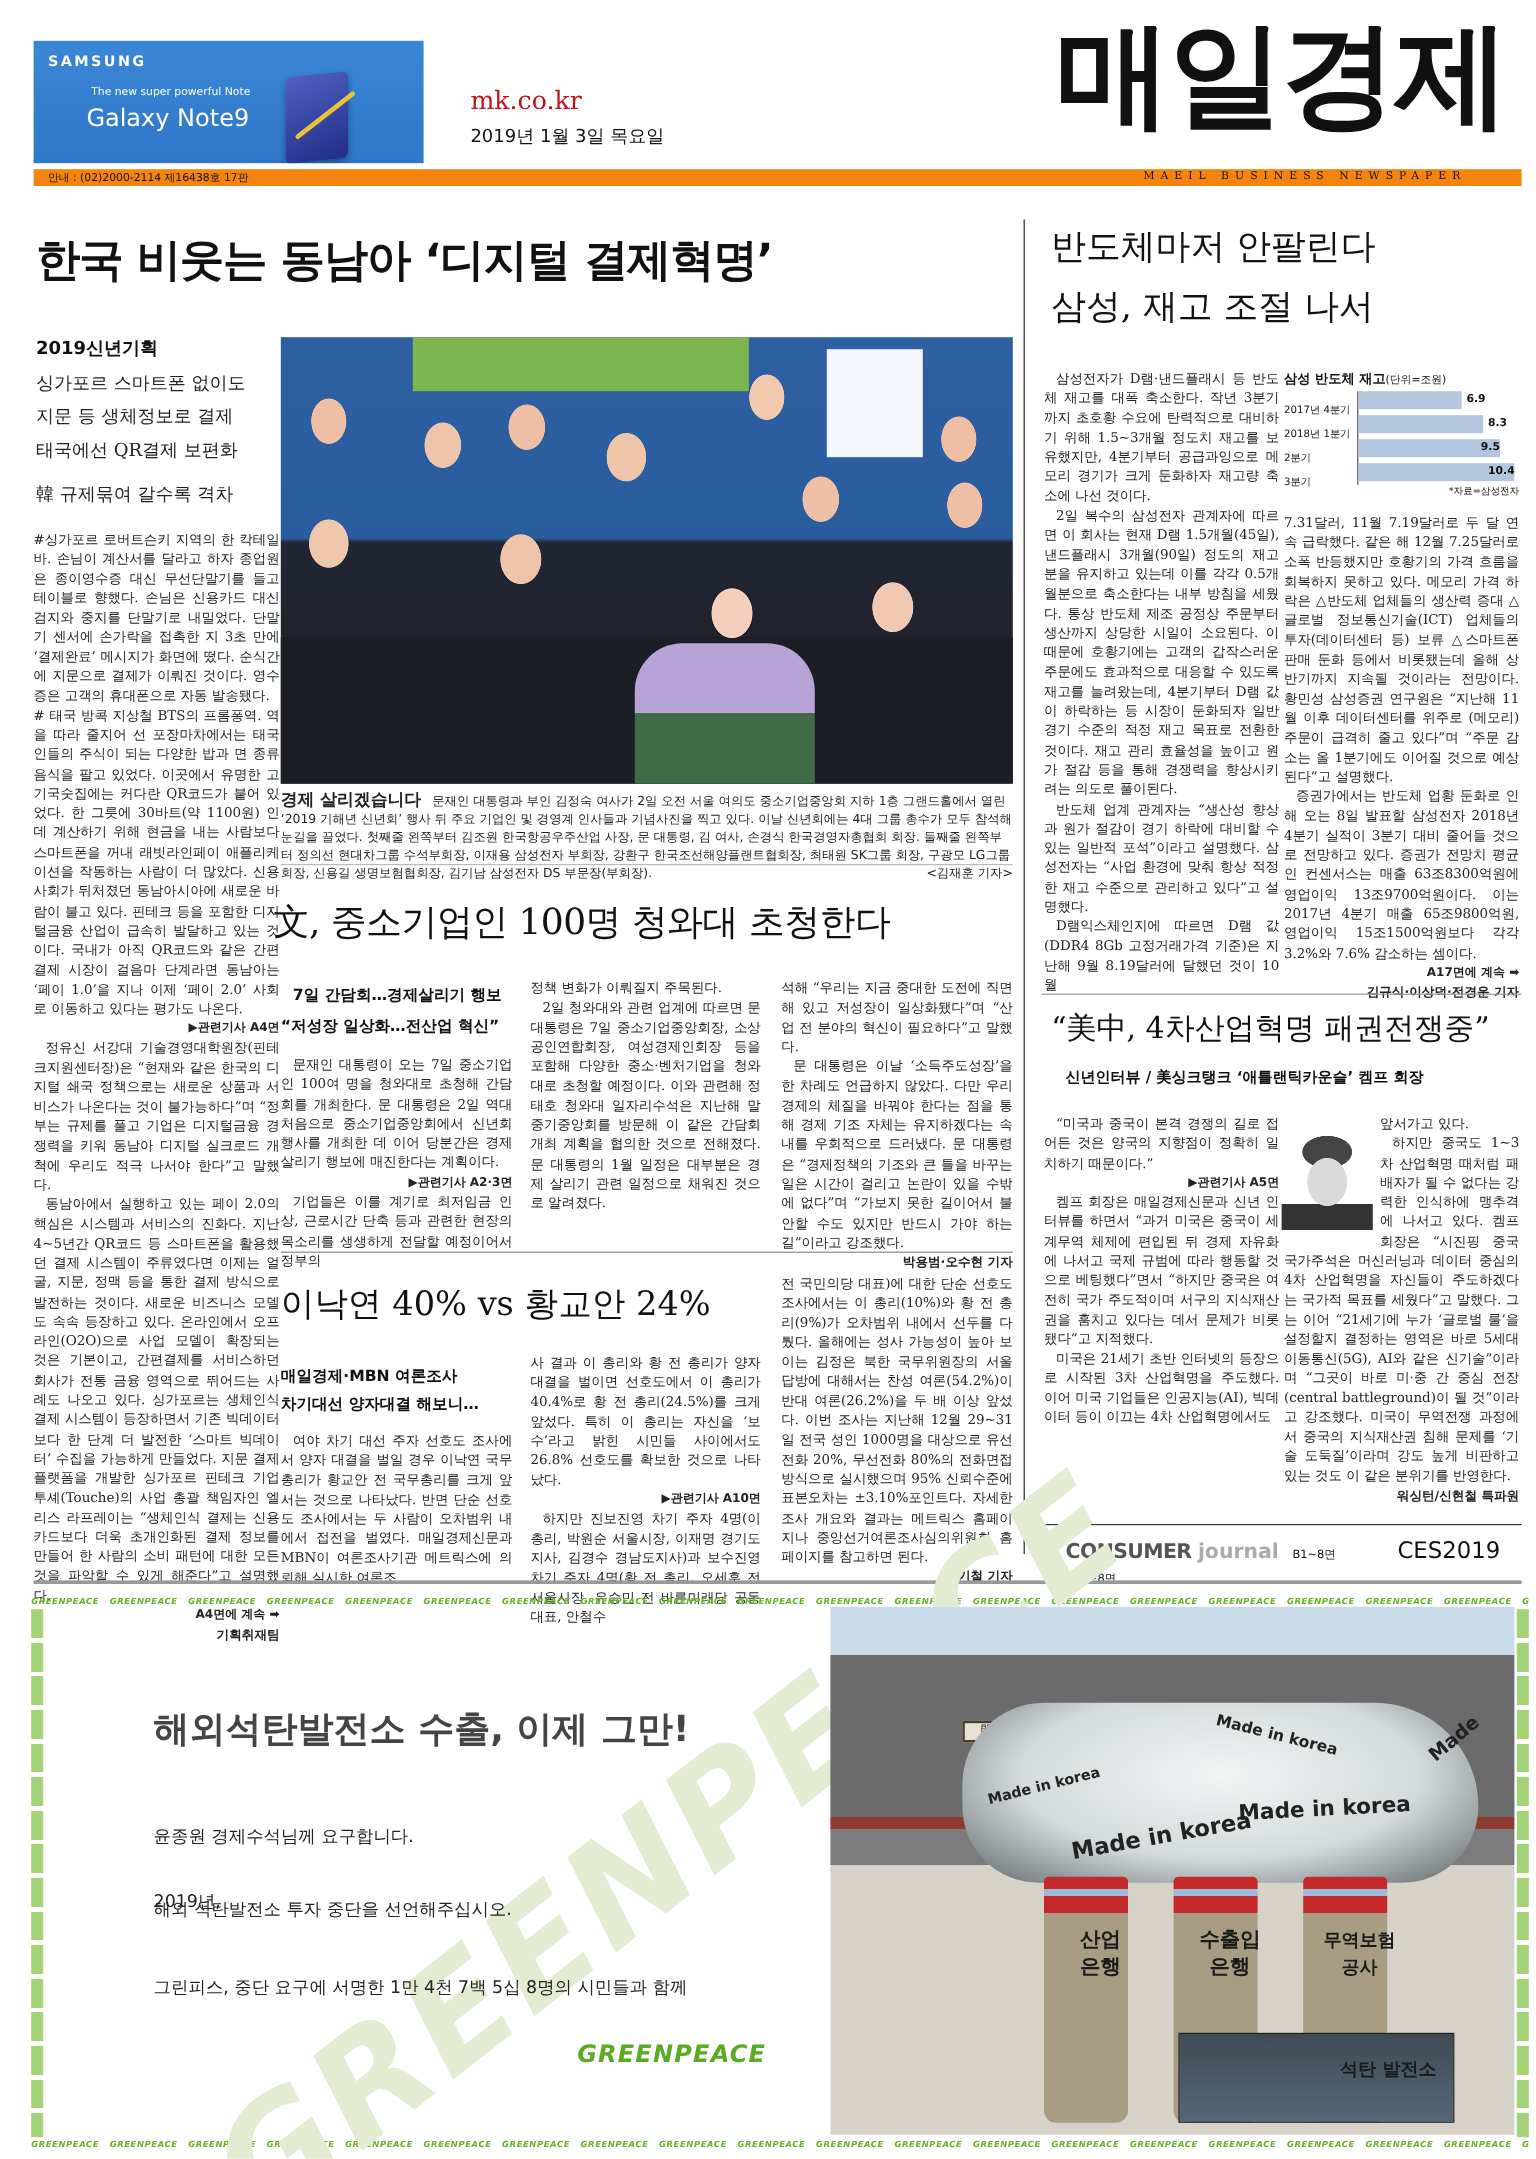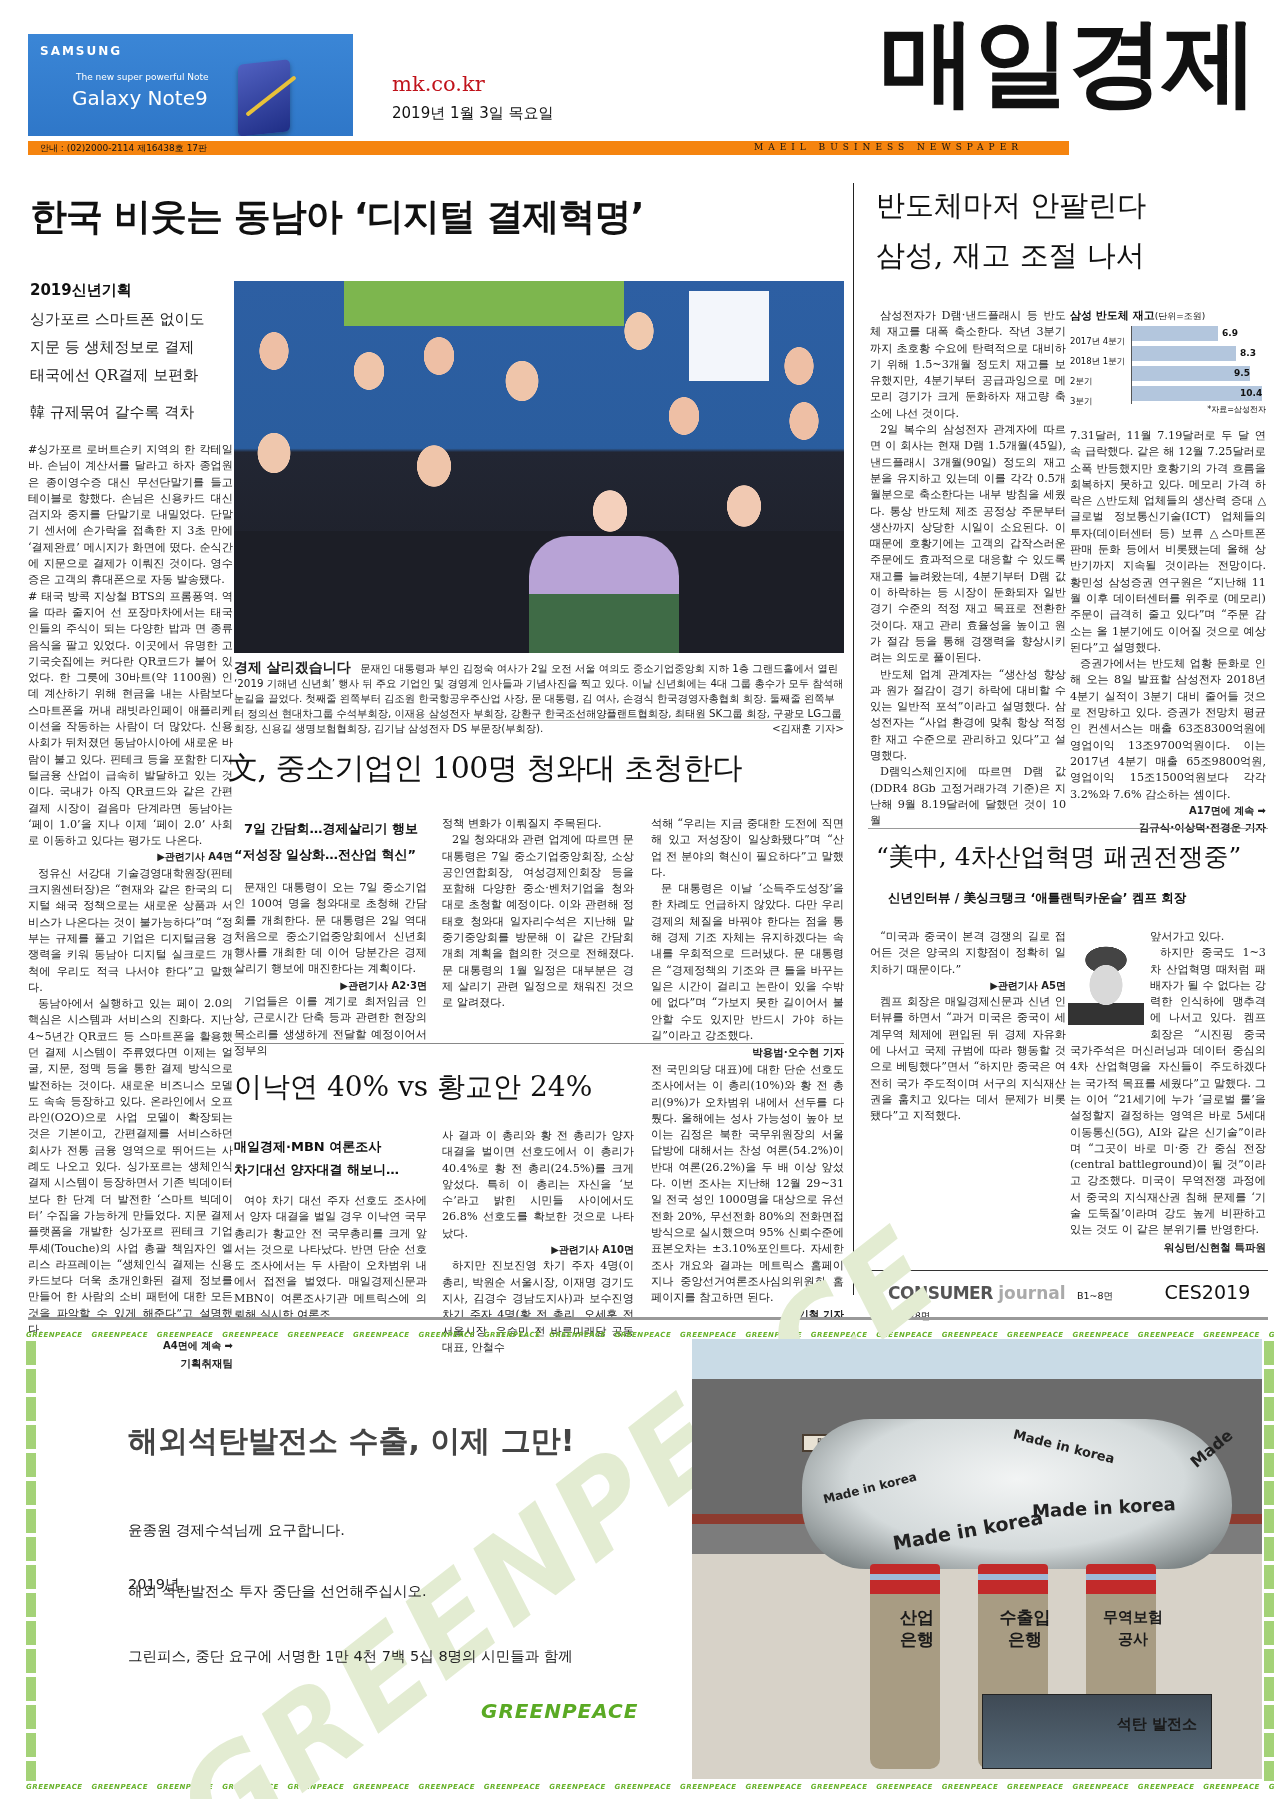--- a/index.html
+++ b/index.html
@@ -12,21 +12,21 @@
   
   #ad-samsung { left: 28px; top: 34px; width: 325px; height: 102px; background: linear-gradient(180deg,#3b86d6 0%,#2f77c8 100%); overflow: hidden; }
   #ad-samsung .brand { position:absolute; left:12px; top:10px; color:#fff; font-weight:bold; font-size:12px; letter-spacing:2px; }
   #ad-samsung .tag { position:absolute; left:48px; top:38px; color:#fff; font-size:9px; }
   #ad-samsung .model { position:absolute; left:44px; top:52px; color:#fff; font-size:20px; }
   #ad-samsung .phone { position:absolute; left:210px; top:28px; width:52px; height:72px; background: linear-gradient(160deg,#5060c0,#1f2e86); border-radius:5px; transform: skewY(-6deg); box-shadow: 0 3px 5px rgba(0,0,0,.35); }
   #ad-samsung .pen { position:absolute; left:212px; top:60px; width:62px; height:4px; background:#e8c23a; transform: rotate(-38deg); border-radius:2px; }
   #site-url { left: 392px; top: 72px; font-size: 21px; color: #c0121a; }
   #issue-date { left: 392px; top: 104px; font-size: 15px; color: #111; }
   #logo { right: 24px; top: 14px; font-size: 96px; font-weight: bold; letter-spacing: -2px; line-height: 1; color:#111; }
-  #orange-bar { left: 28px; top: 141px; width: 1041px; height: 14px; background: #f5840f; text-decoration: underline; }
+  #orange-bar { left: 28px; top: 141px; width: 1240px; height: 14px; background: #f5840f; text-decoration: underline; }
   #orange-bar .info { position:absolute; left:12px; top:1px; font-size:9px; color:#111; }
   #orange-bar .eng { position:absolute; right:46px; top:1px; font-size:9px; letter-spacing:5px; color:#111; font-family:"DejaVu Serif","Liberation Serif",serif; }
 
   
   #vdivider { left: 853px; top: 183px; width: 1px; height: 1112px; background: #222; }
 
   
   #lead-headline { left: 30px; top: 192px; font-size: 37px; font-weight: bold; letter-spacing: -1px; color:#111; }
   #lead-kicker { left: 30px; top: 281px; font-size: 15px; font-weight: bold; }
   .sub-line { left: 30px; font-size: 15px; color:#222; }
@@ -281,20 +281,21 @@
 <div class="abs" id="hr-r1"></div>
 
 <div class="abs serif" id="r2-headline">“美中, 4차산업혁명 패권전쟁중”</div>
 <div class="abs sans" id="r2-sub">신년인터뷰 / 美싱크탱크 ‘애틀랜틱카운슬’ 켐프 회장</div>
 <div class="abs col serif" id="r2-col1">
   <p>“미국과 중국이 본격 경쟁의 길로 접어든 것은 양국의 지향점이 정확히 일치하기 때문이다.”</p>
   <div style="overflow:hidden">
       <span class="ref sans">▶관련기사 A5면</span>
     </div>
   <p>켐프 회장은 매일경제신문과 신년 인터뷰를 하면서 “과거 미국은 중국이 세계무역 체제에 편입된 뒤 경제 자유화에 나서고 국제 규범에 따라 행동할 것으로 베팅했다”면서 “하지만 중국은 여전히 국가 주도적이며 서구의 지식재산권을 훔치고 있다는 데서 문제가 비롯됐다”고 지적했다.</p>
+  <p>미국은 21세기 초반 인터넷의 등장으로 시작된 3차 산업혁명을 주도했다. 이어 미국 기업들은 인공지능(AI), 빅데이터 등이 이끄는 4차 산업혁명에서도</p>
 </div>
 <div class="abs col serif" id="r2-col2">
   <div class="wrapgap"></div>
   <p class="noindent">앞서가고 있다.</p>
   <p>하지만 중국도 1~3차 산업혁명 때처럼 패배자가 될 수 없다는 강력한 인식하에 맹추격에 나서고 있다. 켐프 회장은 “시진핑 중국 국가주석은 머신러닝과 데이터 중심의 4차 산업혁명을 자신들이 주도하겠다는 국가적 목표를 세웠다”고 말했다. 그는 이어 “21세기에 누가 ‘글로벌 룰’을 설정할지 결정하는 영역은 바로 5세대 이동통신(5G), AI와 같은 신기술”이라며 “그곳이 바로 미·중 간 중심 전장(central battleground)이 될 것”이라고 강조했다. 미국이 무역전쟁 과정에서 중국의 지식재산권 침해 문제를 ‘기술 도둑질’이라며 강도 높게 비판하고 있는 것도 이 같은 분위기를 반영한다.</p>
   <div class="byline sans">워싱턴/신현철 특파원</div>
 </div>
 <div class="abs" id="portrait"></div>
 
 <div class="abs" id="hr-r2"></div>

